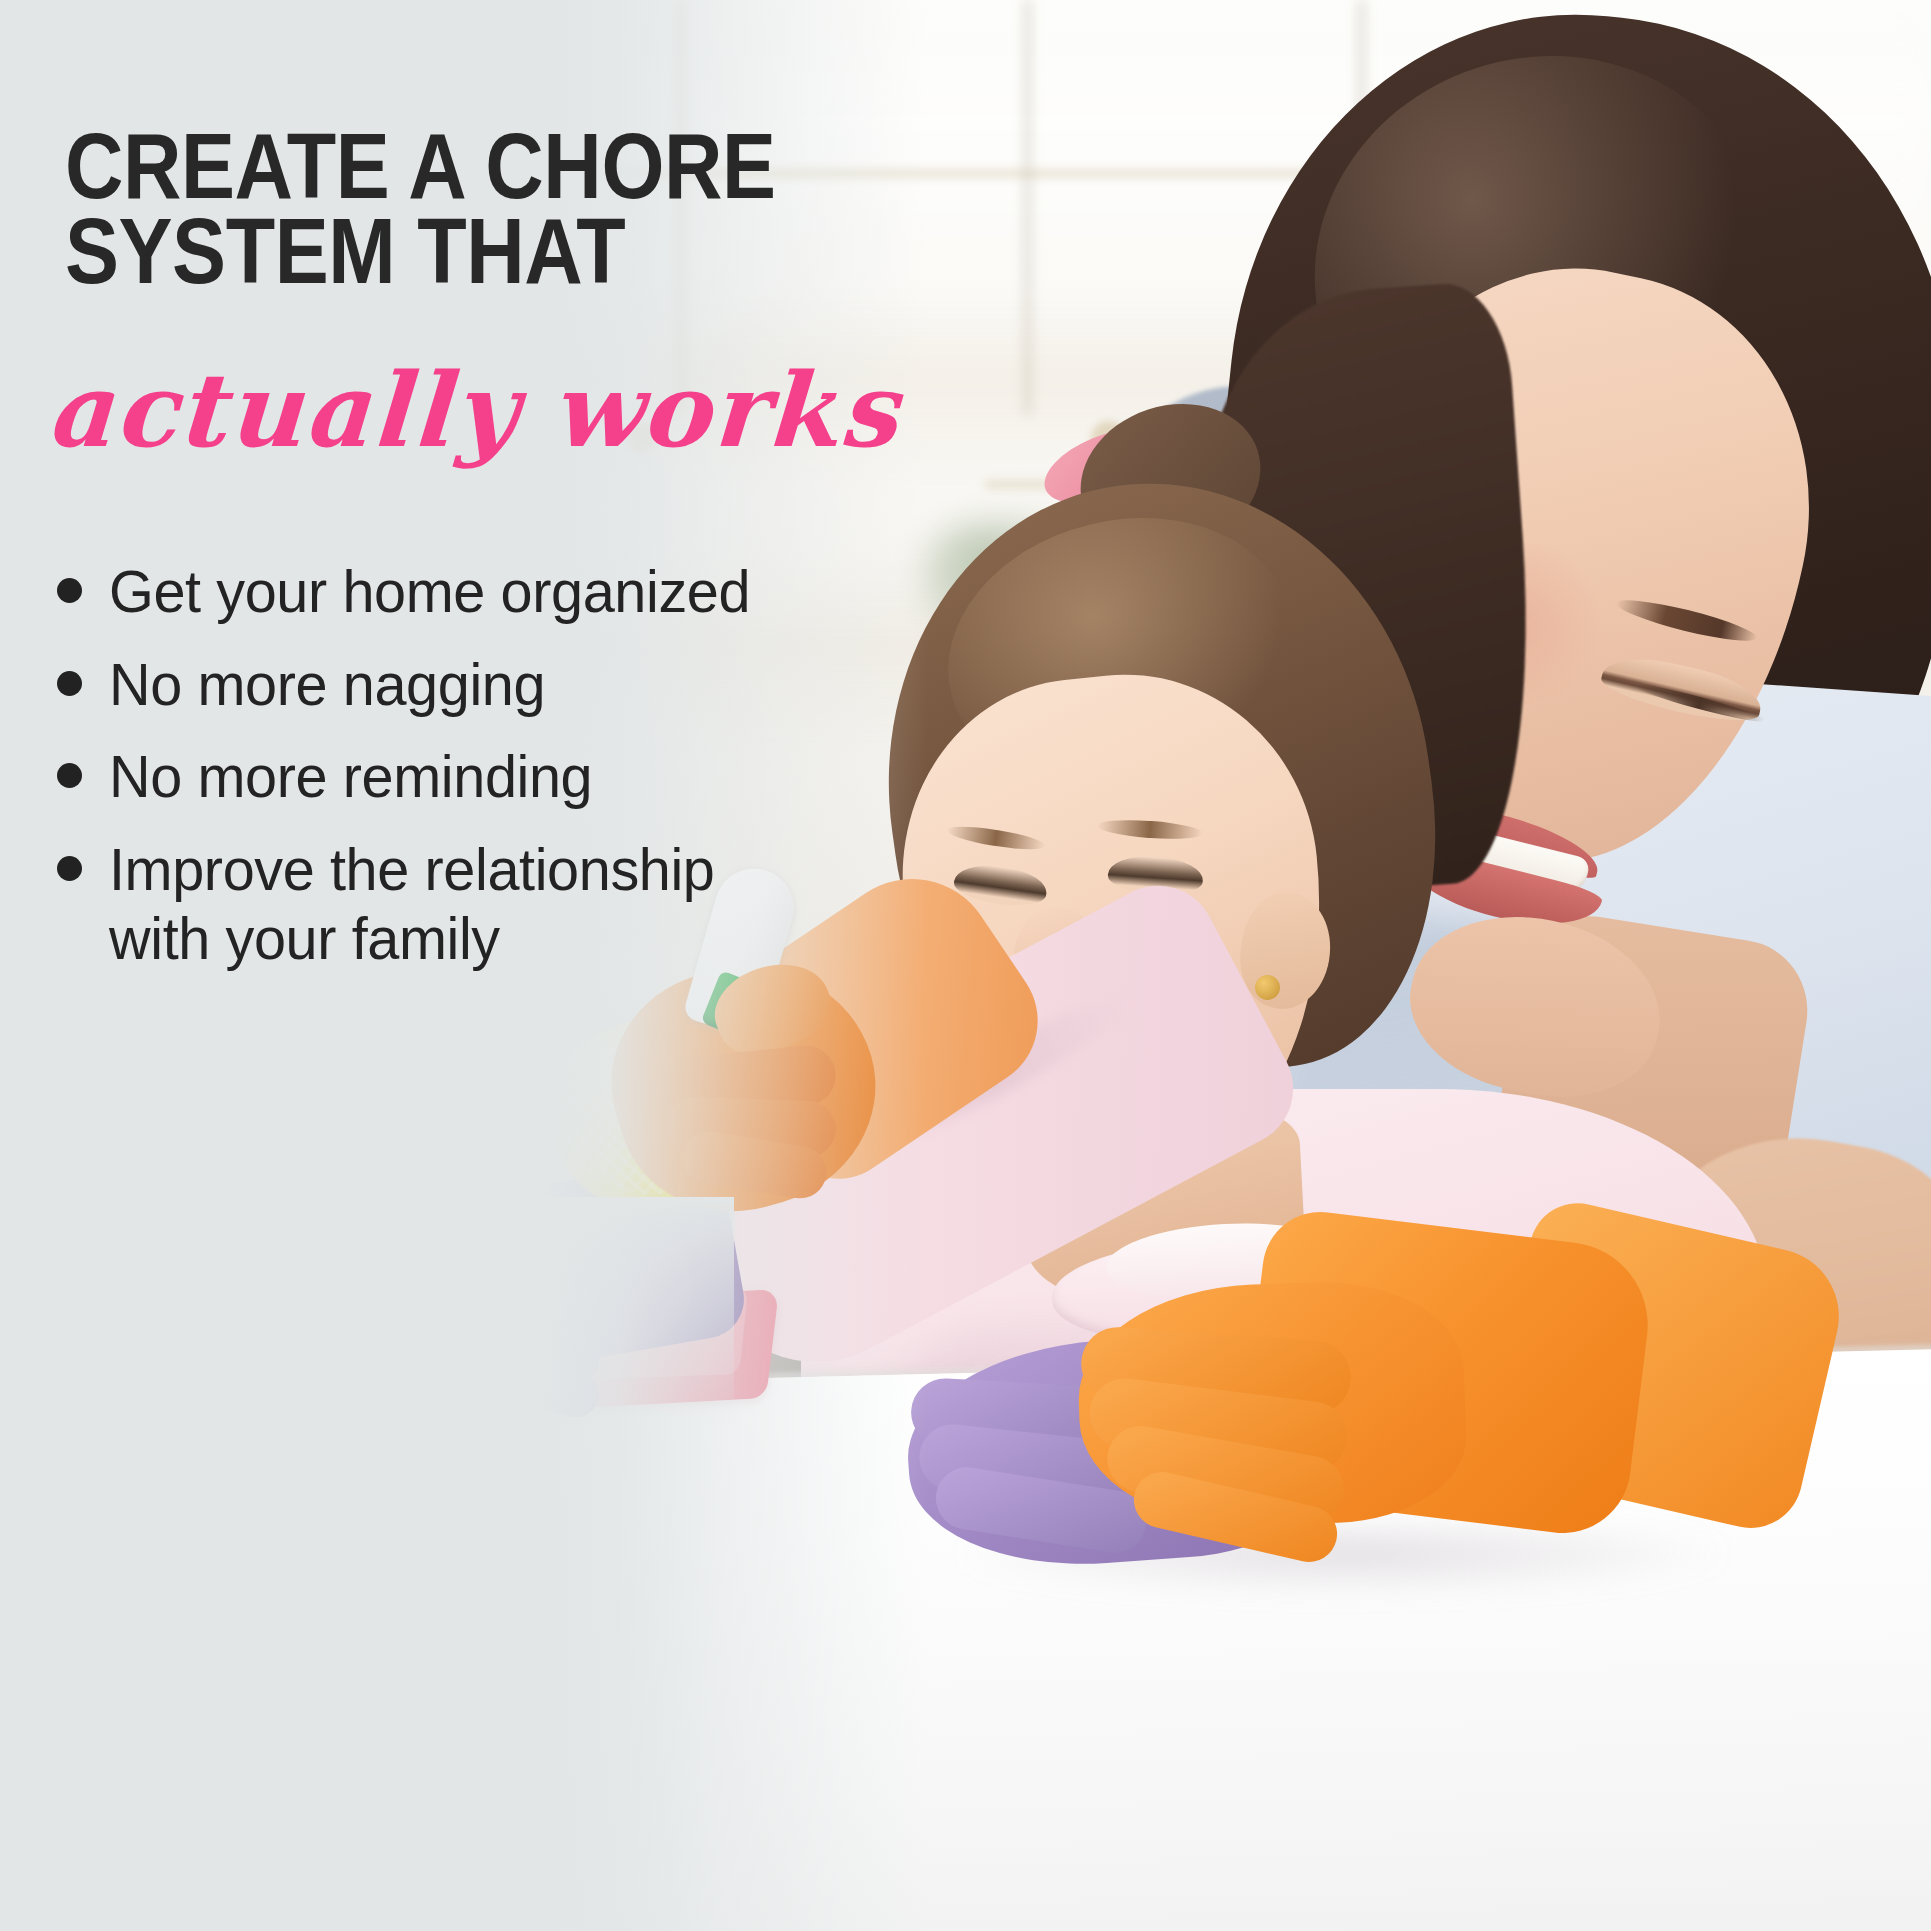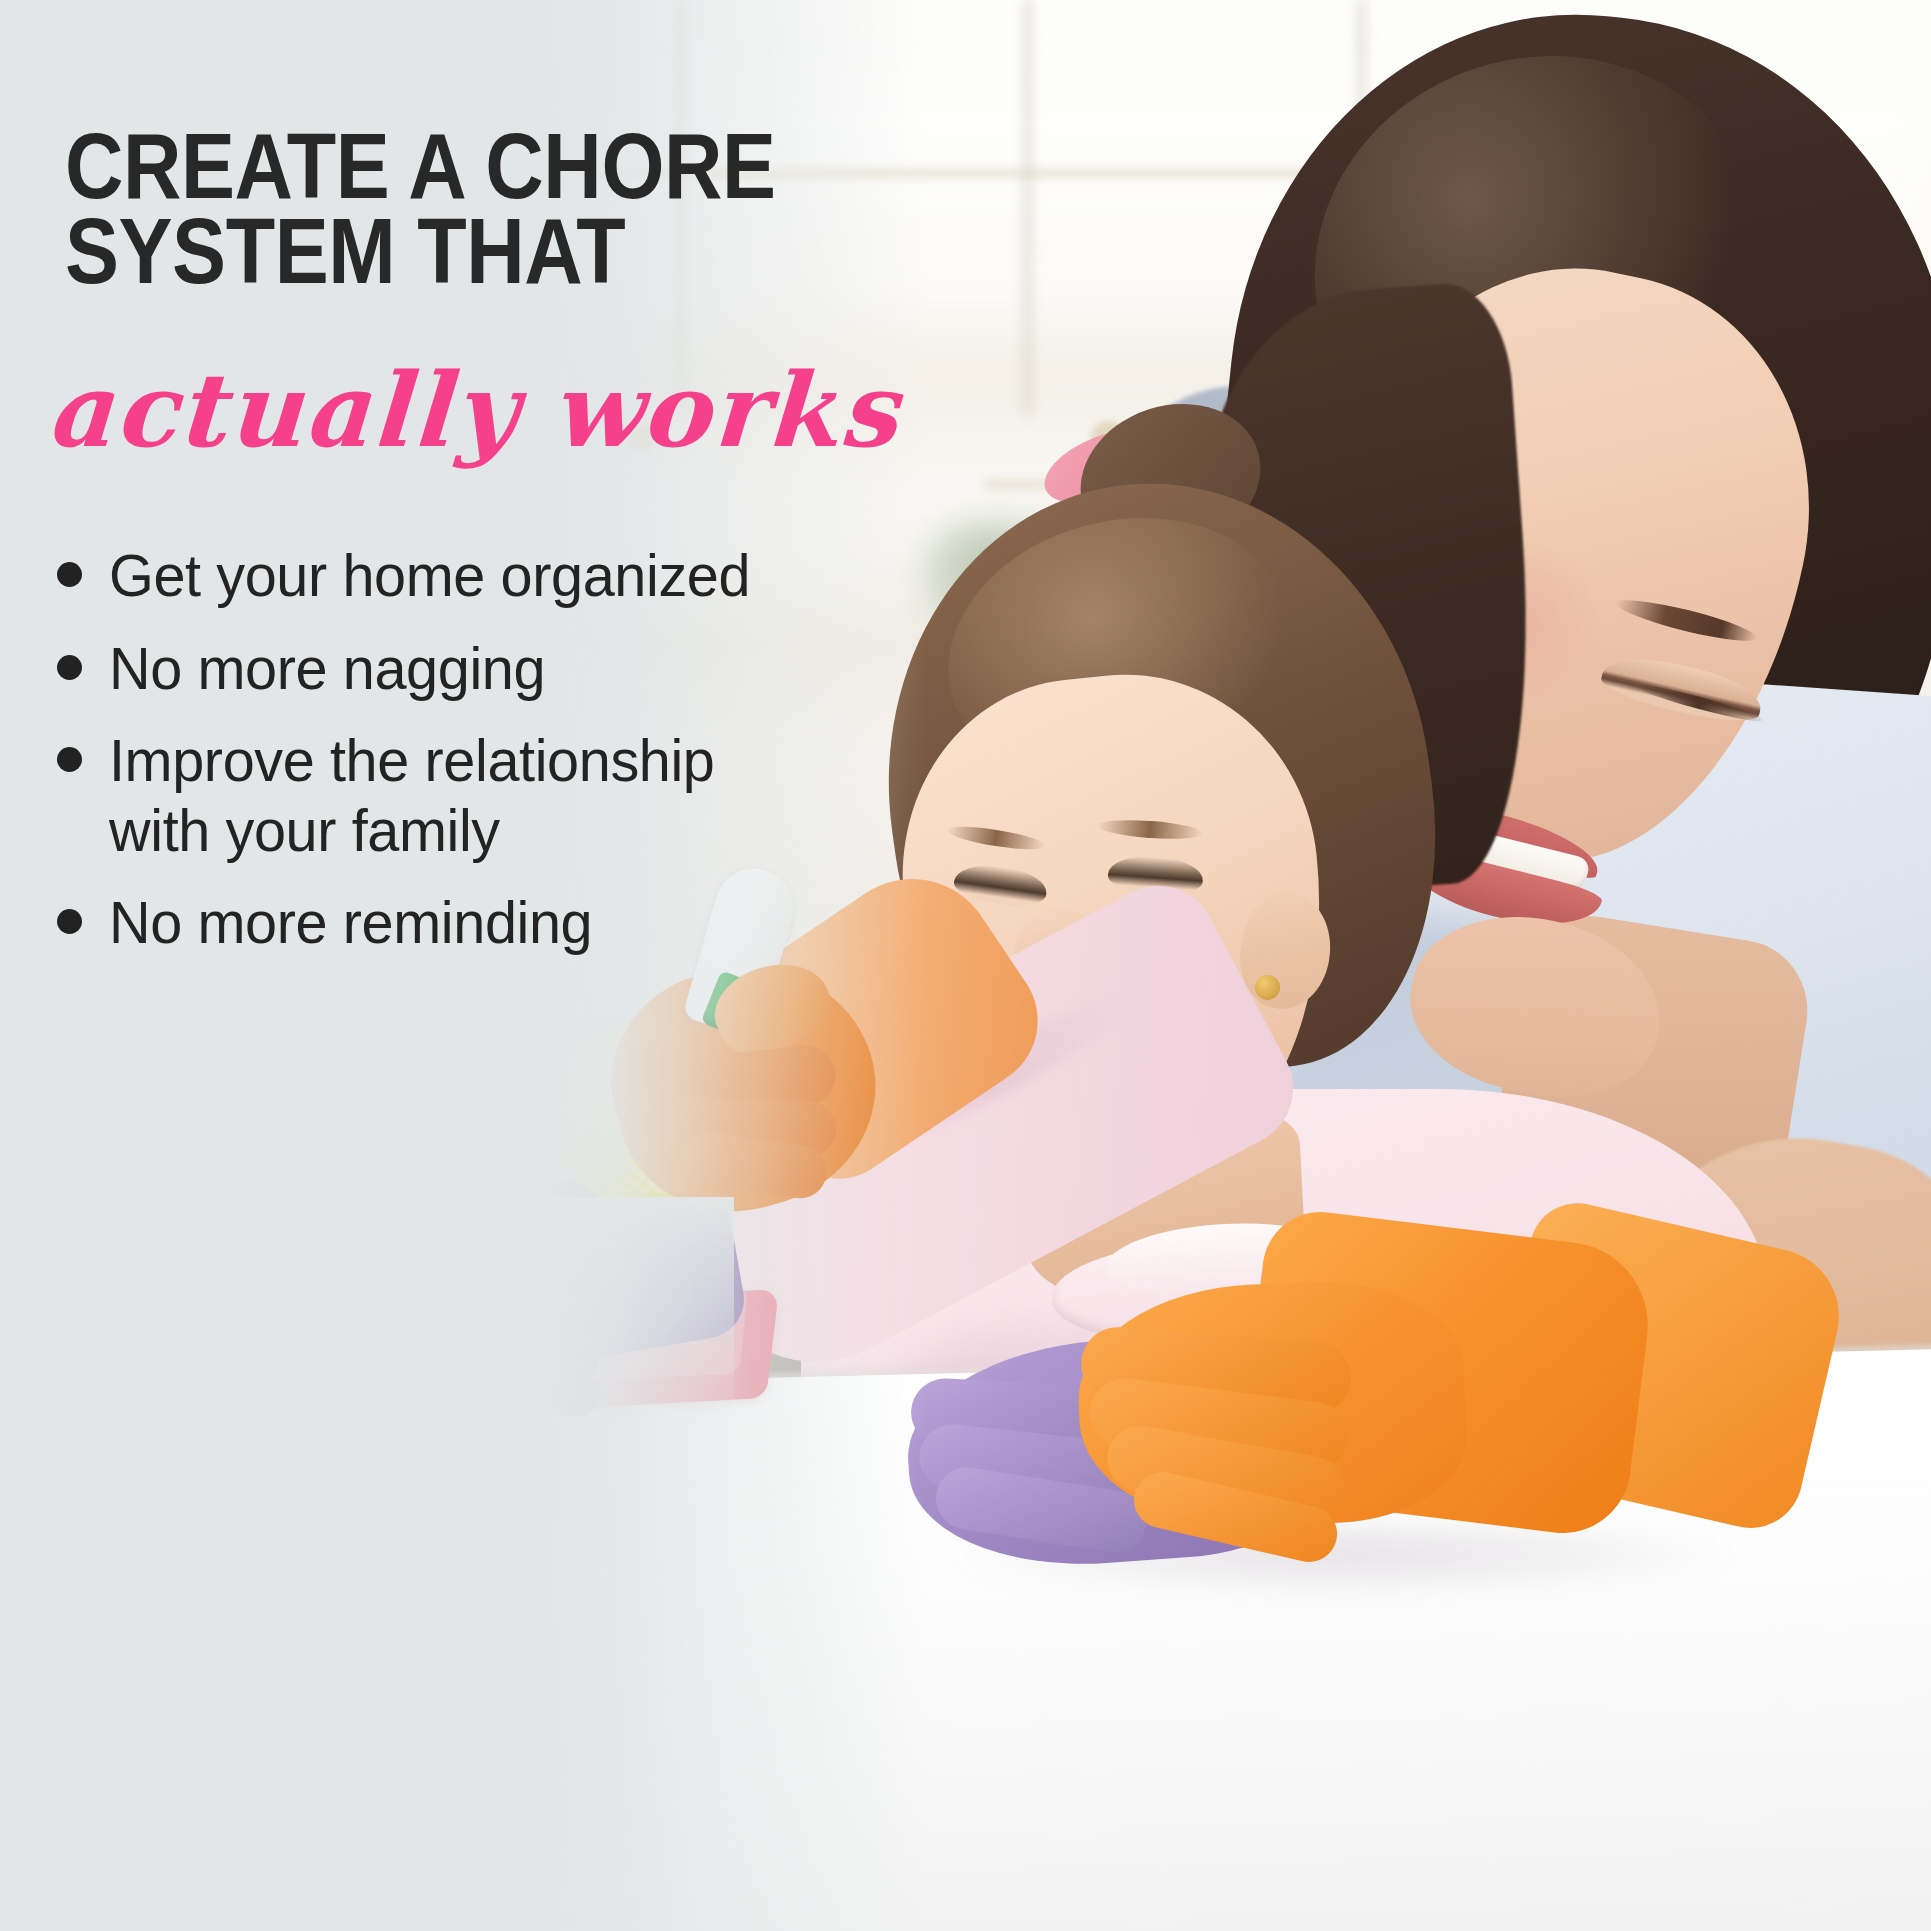--- a/index.html
+++ b/index.html
@@ -539,20 +539,21 @@
 
   .bullets {
     position:absolute;
     left:44px; top:541px;
     width:927px;
   }
   .bullet-row {
     display:flex;
     align-items:flex-start;
     margin-bottom:23px;
+    margin-top:16px;
   }
   .bullet-dot {
     width:25px; height:25px;
     background:#222;
     border-radius:50%;
     flex:0 0 25px;
     margin-top:21px;
     margin-right:27px;
   }
   .bullet-text {
@@ -690,24 +691,24 @@
       <div class="bullet-row">
         <span class="bullet-dot"></span>
         <span class="bullet-text">Get your home organized</span>
       </div>
       <div class="bullet-row">
         <span class="bullet-dot"></span>
         <span class="bullet-text">No more nagging</span>
       </div>
       <div class="bullet-row">
         <span class="bullet-dot"></span>
+        <span class="bullet-text">No more reminding</span>
+      </div>
+      <div class="bullet-row">
+        <span class="bullet-dot"></span>
         <span class="bullet-text">Improve the relationship
 with your family</span>
       </div>
-      <div class="bullet-row">
-        <span class="bullet-dot"></span>
-        <span class="bullet-text">No more reminding</span>
-      </div>
     </div>
 
   </div>
 </div>
 
 
 </body></html>

